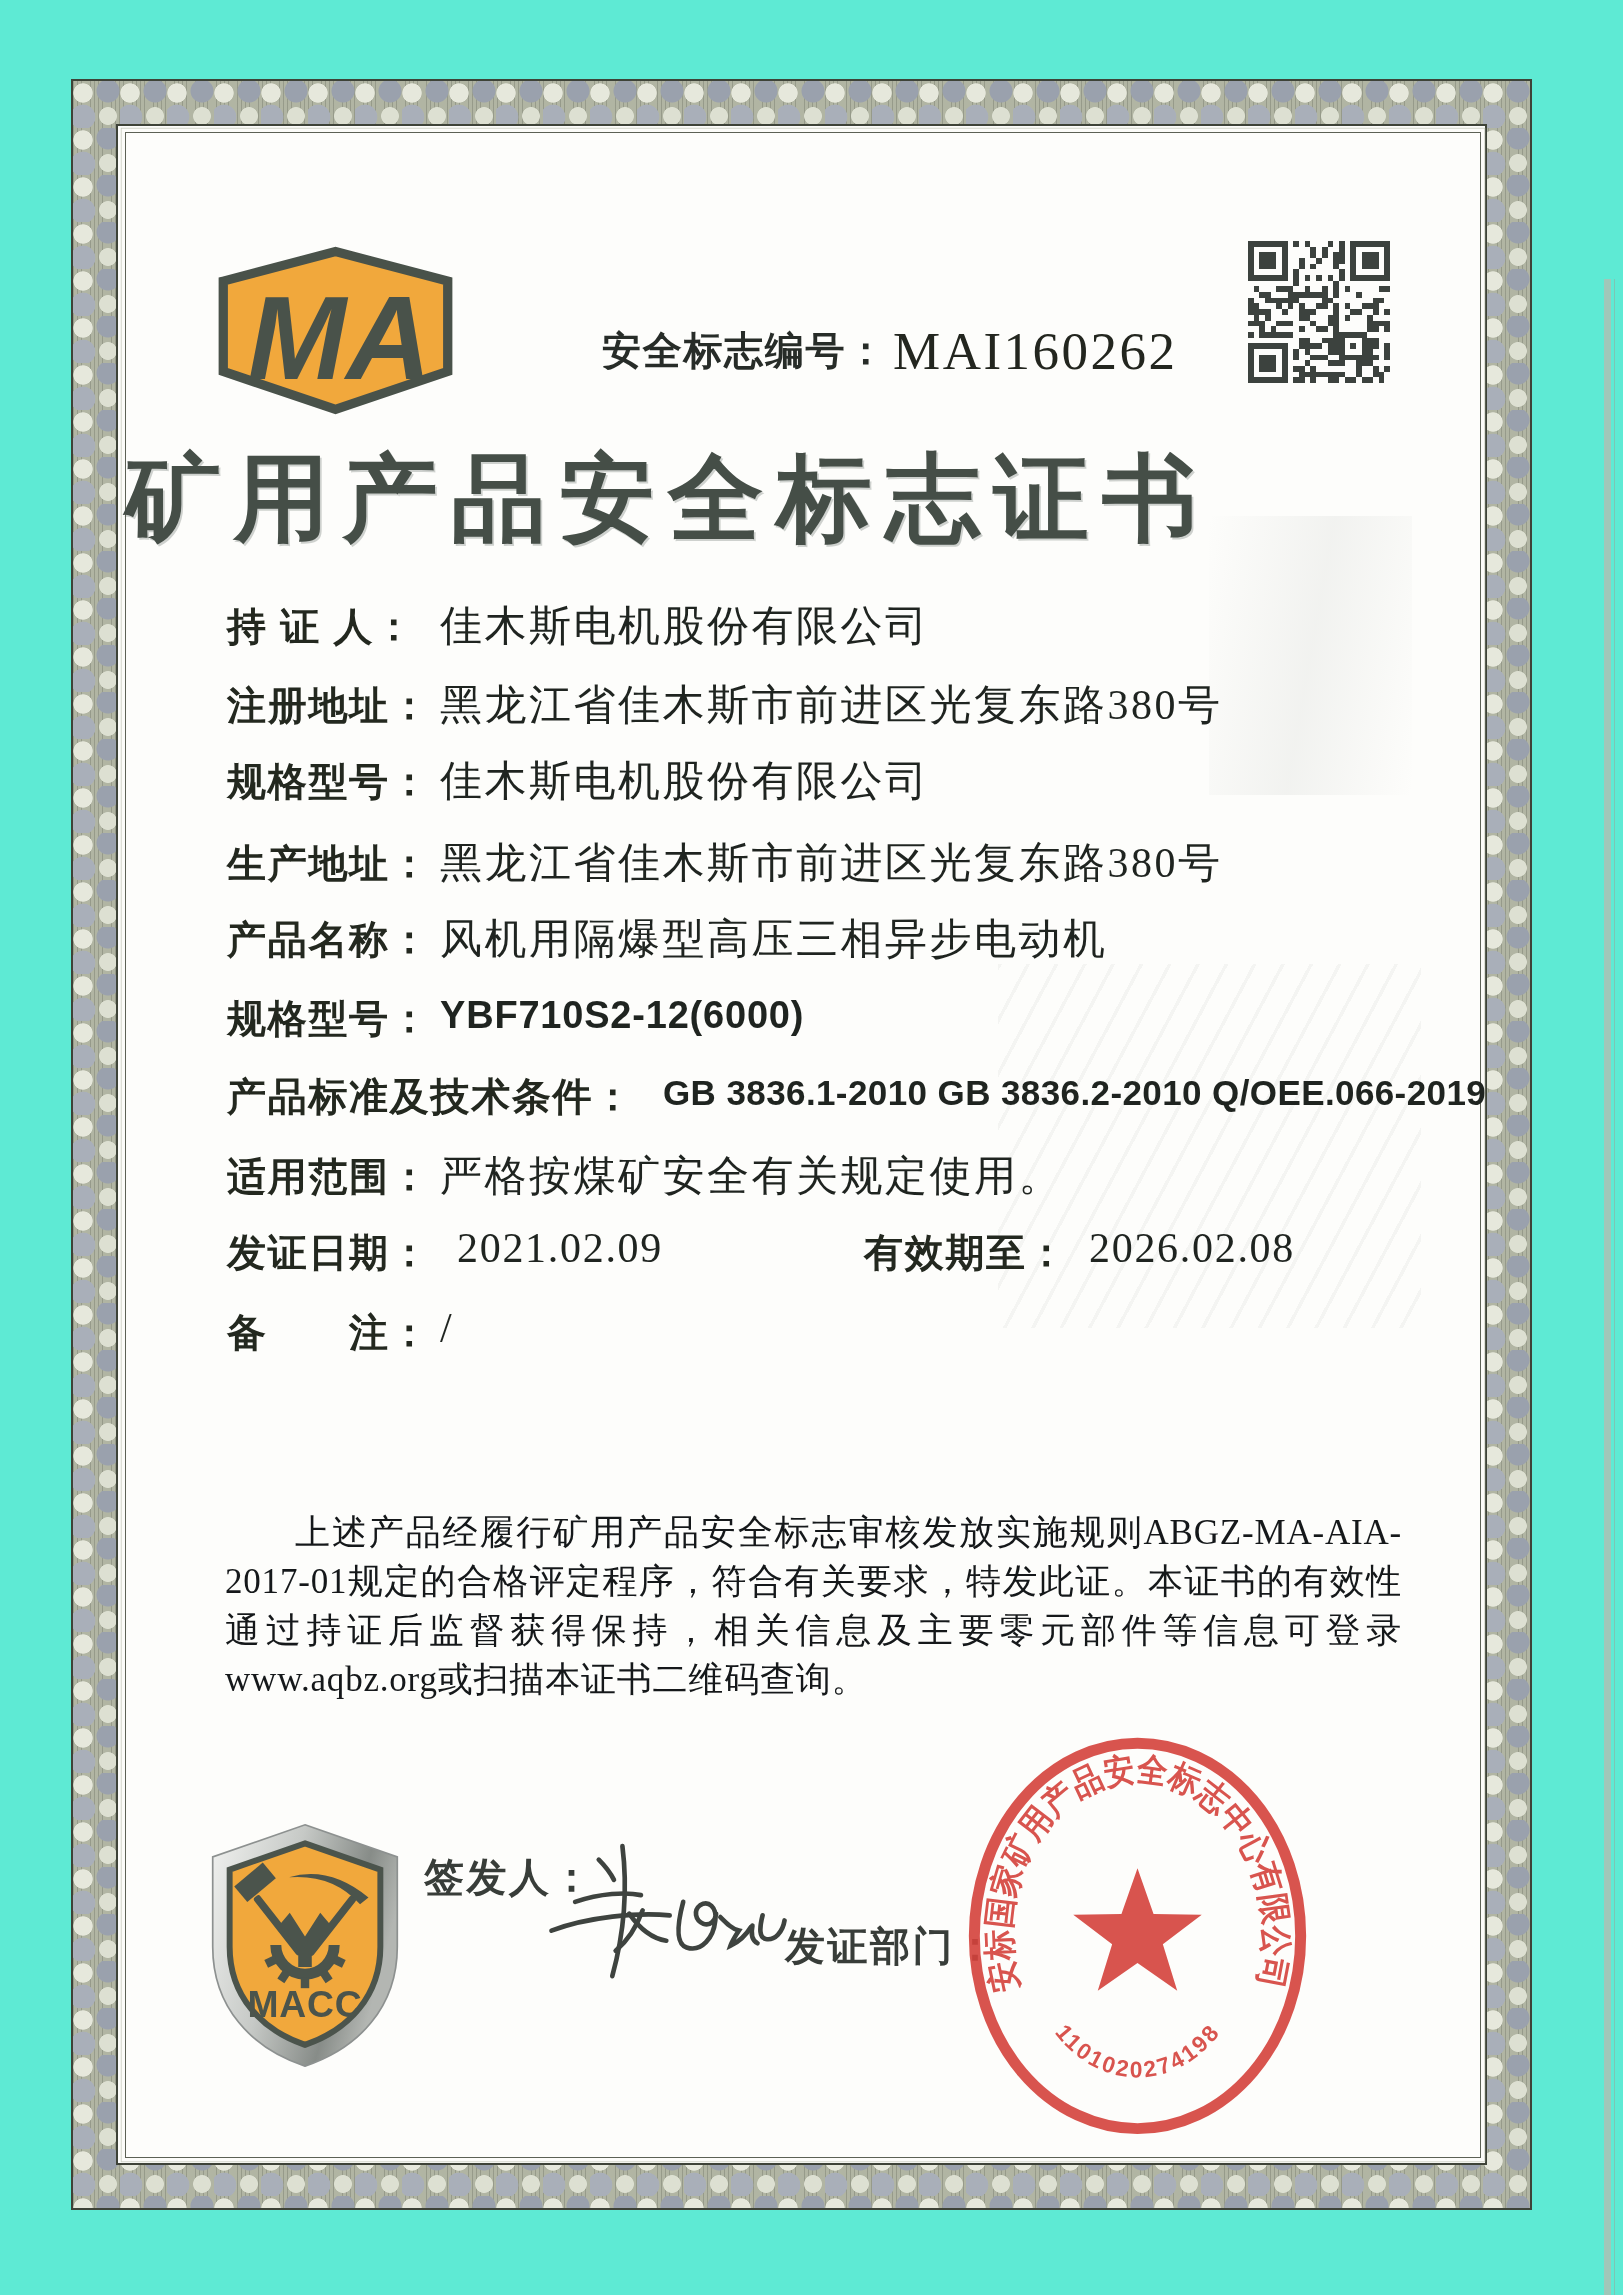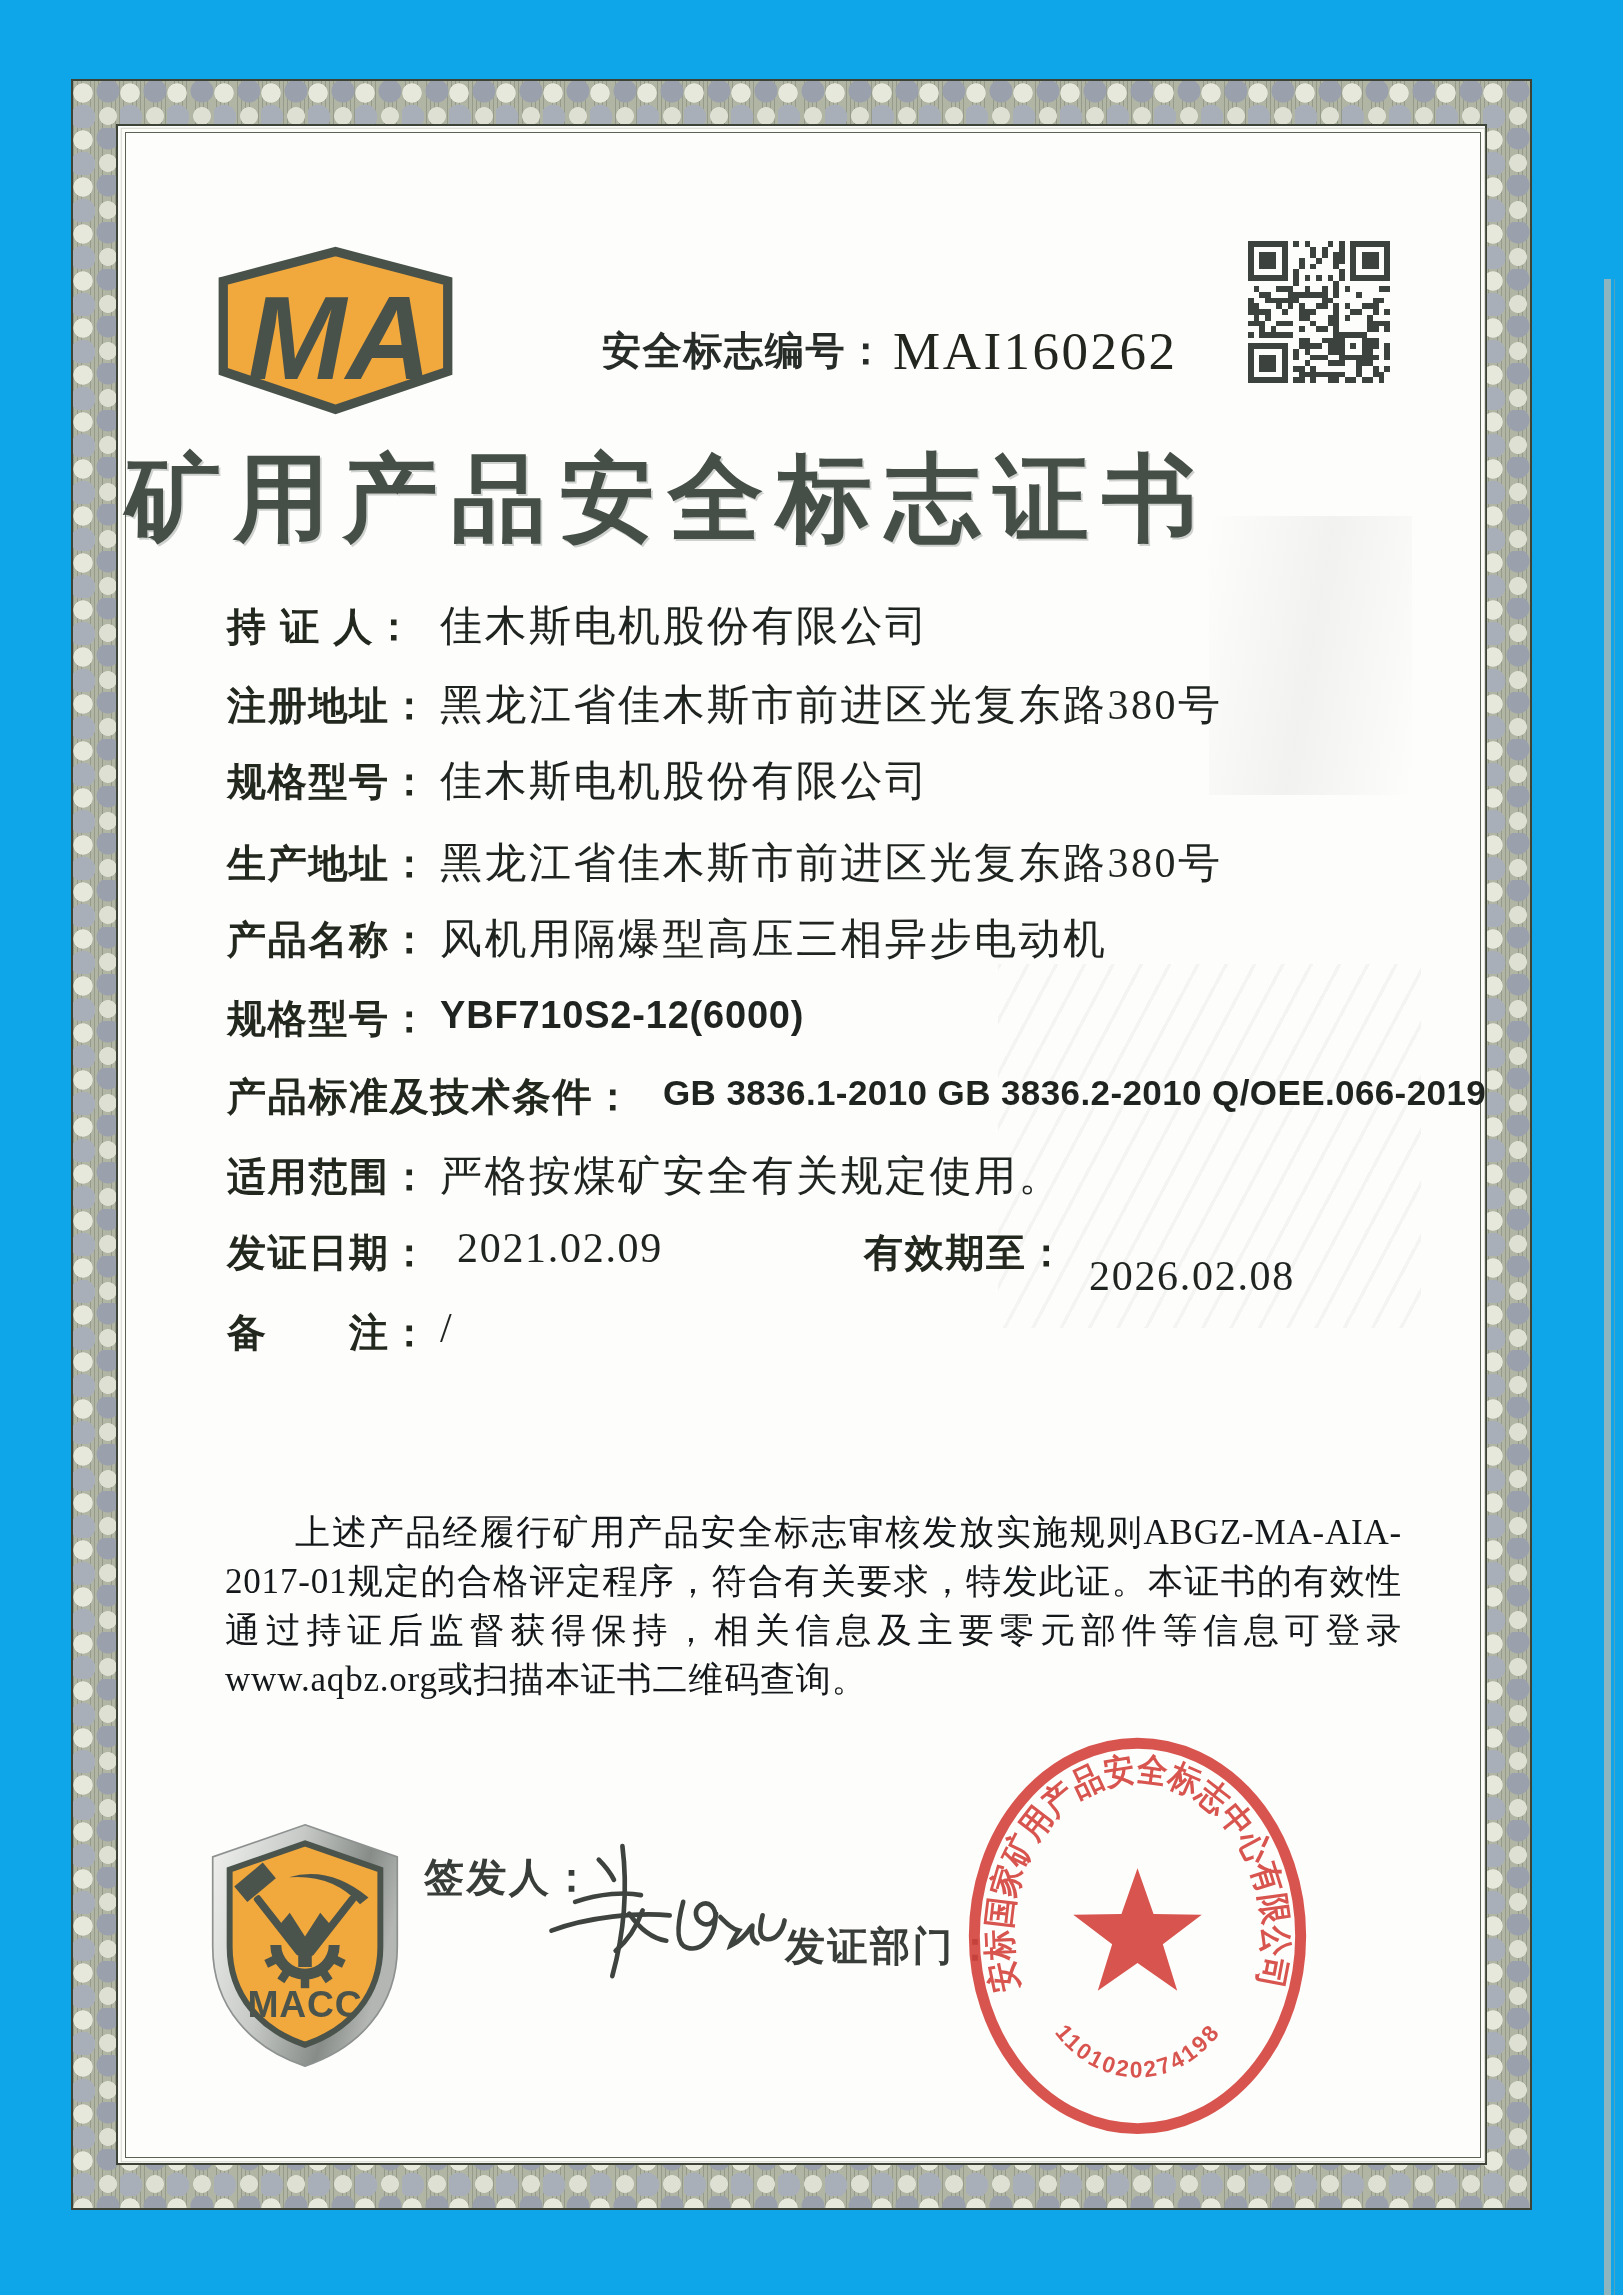--- a/index.html
+++ b/index.html
@@ -1,17 +1,17 @@
 <!DOCTYPE html>
 <html style="font-size:13.5px"><head>
 <meta charset="utf-8">
 <style>
   html,body{margin:0;padding:0;}
   body{background:#ffffff;}
-  .page{position:relative;width:1623px;height:2295px;background:#0ea5e9;overflow:hidden;
+  .page{position:relative;width:1623px;height:2295px;background:#5eead4;overflow:hidden;
         font-family:"Liberation Serif",serif;}
   
   .band-frame{position:absolute;left:71px;top:79px;width:1461px;height:2131px;box-sizing:border-box;
     background-color:#b1b5a3;
     background-image:
       radial-gradient(circle 13.5px at 10px 12px, #e6e8dc 0 9.3px, rgba(0,0,0,0) 10px),
       radial-gradient(circle 13.5px at 35px 35px, #dde0d2 0 8.5px, rgba(0,0,0,0) 9.3px),
       radial-gradient(circle 15px at 35px 10px, #9aa1ad 0 11px, rgba(0,0,0,0) 12px),
       radial-gradient(circle 17px at 10px 36px, #a9afb9 0 12px, rgba(0,0,0,0) 12.7px),
       repeating-linear-gradient(90deg, rgba(56,60,50,.22) 0 0.8px, rgba(0,0,0,0) 0.8px 4.2px);
@@ -45,21 +45,21 @@
     font-weight:bold;font-size:39px;color:#23281f;letter-spacing:1.7px;white-space:nowrap;}
   .f-value{position:absolute;left:440px;top:-1.7px;font-family:"Liberation Serif",serif;
     font-size:42px;color:#1f2420;letter-spacing:2.5px;white-space:nowrap;}
   .f-value.latin{font-family:"Liberation Sans",sans-serif;font-weight:bold;font-size:38px;
     letter-spacing:0.8px;top:1.7px;}
   .f-value.std{left:647px;font-family:"Liberation Sans",sans-serif;font-weight:bold;font-size:35px;
     letter-spacing:0.4px;top:3.4px;margin-left:16px;}
   .f-label2{position:absolute;left:864px;top:0;font-family:"Liberation Sans",sans-serif;
     font-weight:bold;font-size:39px;color:#23281f;letter-spacing:1.7px;white-space:nowrap;}
   .f-value2{position:absolute;left:1089px;top:-1.7px;font-family:"Liberation Serif",serif;
-    font-size:42px;color:#1f2420;letter-spacing:1.7px;white-space:nowrap;margin-top:28px;}
+    font-size:42px;color:#1f2420;letter-spacing:1.7px;white-space:nowrap;}
   .f-value.date{letter-spacing:1.7px;left:457px;}
   
   .statement{position:absolute;left:225px;top:1508px;width:1177px;
     font-family:"Liberation Serif",serif;font-size:35px;line-height:1.40;color:#15181a;
     text-align:justify;text-indent:2em;letter-spacing:0.8px;}
   
   .macc-shield{position:absolute;left:200px;top:1818px;width:210px;height:254px;}
   .signer-label{position:absolute;left:424px;top:1850px;font-family:"Liberation Serif",serif;
     font-weight:bold;font-size:40px;color:#383d39;letter-spacing:2.5px;white-space:nowrap;}
   .signature{position:absolute;left:541px;top:1836px;width:254px;height:152px;}

